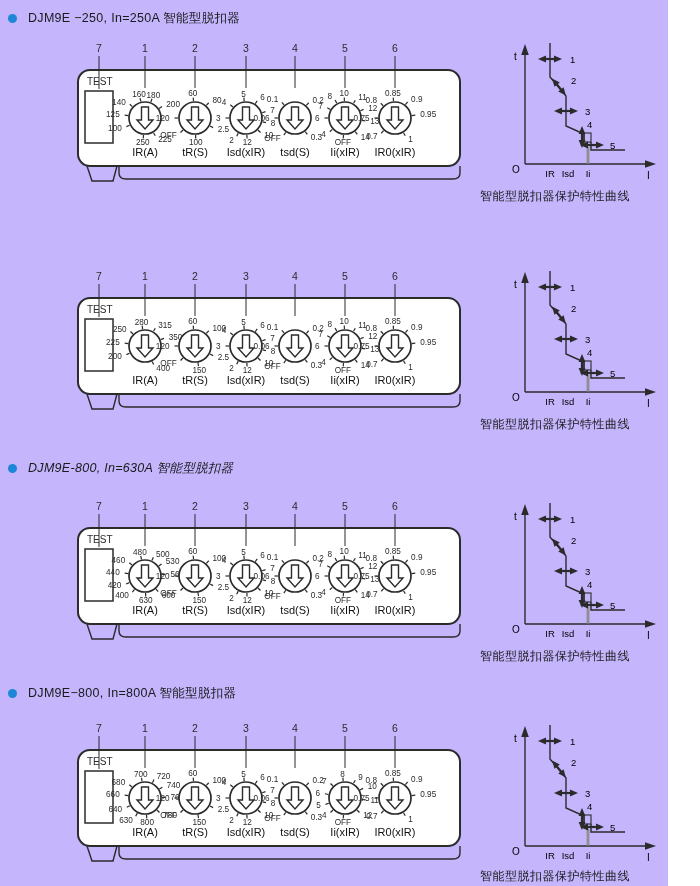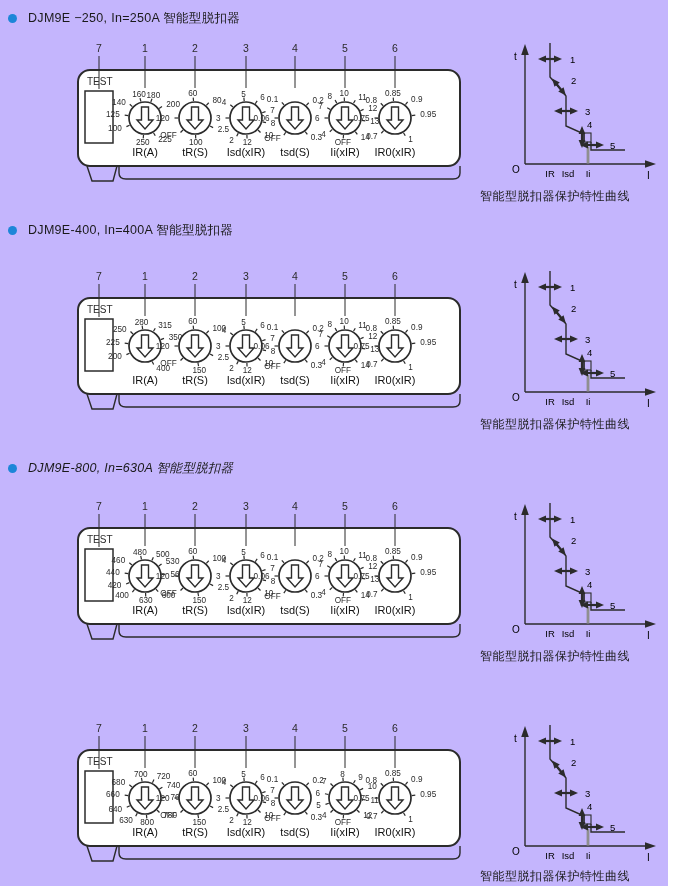--- a/index.html
+++ b/index.html
@@ -213,24 +213,20 @@
     <g>
       <line class="ink" x1="90" y1="111" x2="100" y2="111" stroke-width="2.2"></line>
       <polygon class="inkfill" points="83,111 91,107.6 91,114.4"></polygon>
         <polygon class="inkfill" points="107,111 99,107.6 99,114.4"></polygon>
     </g>
     <text x="113" y="114.5" font-size="9.5">5</text>
   </svg>
 
   <div class="curve-caption" style="top: 188px;">智能型脱扣器保护特性曲线</div>
 
-  <div class="sec-title" style="top: 222px;">
-    <span class="bullet" style="background: rgb(29, 134, 216);"></span>
-    <span>DJM9E-400, In=400A 智能型脱扣器</span>
-  </div>
 
   <svg class="panel-svg" width="392" height="150" viewBox="0 0 392 150" style="top: 268px;">
       <rect x="3" y="30" width="382" height="96" rx="12" fill="#fff" stroke="#2b2b2b" stroke-width="2"></rect>
       <path d="M12 126 l5 15 h21 l4 -15" fill="none" stroke="#2b2b2b" stroke-width="1.4"></path>
       <path d="M44 126 v7 q0 6 7 6 h327 q7 0 7 -6 v-7" fill="none" stroke="#2b2b2b" stroke-width="1.4"></path>
       <text x="12" y="45" font-size="10" fill="#2b2b2b">TEST</text>
       <rect x="10" y="51" width="28" height="52" fill="#fff" stroke="#2b2b2b" stroke-width="1.5"></rect>
       <text x="24" y="12" text-anchor="middle" font-size="10.5" fill="#2b2b2b">7</text>
       <line x1="24" y1="16" x2="24" y2="49" stroke="#2b2b2b" stroke-width="1"></line>
       <g>
@@ -615,20 +611,24 @@
     <g>
       <line class="ink" x1="90" y1="111" x2="100" y2="111" stroke-width="2.2"></line>
       <polygon class="inkfill" points="83,111 91,107.6 91,114.4"></polygon>
         <polygon class="inkfill" points="107,111 99,107.6 99,114.4"></polygon>
     </g>
     <text x="113" y="114.5" font-size="9.5">5</text>
   </svg>
 
   <div class="curve-caption" style="top: 648px;">智能型脱扣器保护特性曲线</div>
 
+  <div class="sec-title" style="top: 685px;">
+    <span class="bullet" style="background: rgb(29, 134, 216);"></span>
+    <span>DJM9E−800, In=800A 智能型脱扣器</span>
+  </div>
 
   <svg class="panel-svg" width="392" height="150" viewBox="0 0 392 150" style="top: 720px;">
       <rect x="3" y="30" width="382" height="96" rx="12" fill="#fff" stroke="#2b2b2b" stroke-width="2"></rect>
       <path d="M12 126 l5 15 h21 l4 -15" fill="none" stroke="#2b2b2b" stroke-width="1.4"></path>
       <path d="M44 126 v7 q0 6 7 6 h327 q7 0 7 -6 v-7" fill="none" stroke="#2b2b2b" stroke-width="1.4"></path>
       <text x="12" y="45" font-size="10" fill="#2b2b2b">TEST</text>
       <rect x="10" y="51" width="28" height="52" fill="#fff" stroke="#2b2b2b" stroke-width="1.5"></rect>
       <text x="24" y="12" text-anchor="middle" font-size="10.5" fill="#2b2b2b">7</text>
       <line x1="24" y1="16" x2="24" y2="49" stroke="#2b2b2b" stroke-width="1"></line>
       <g>

